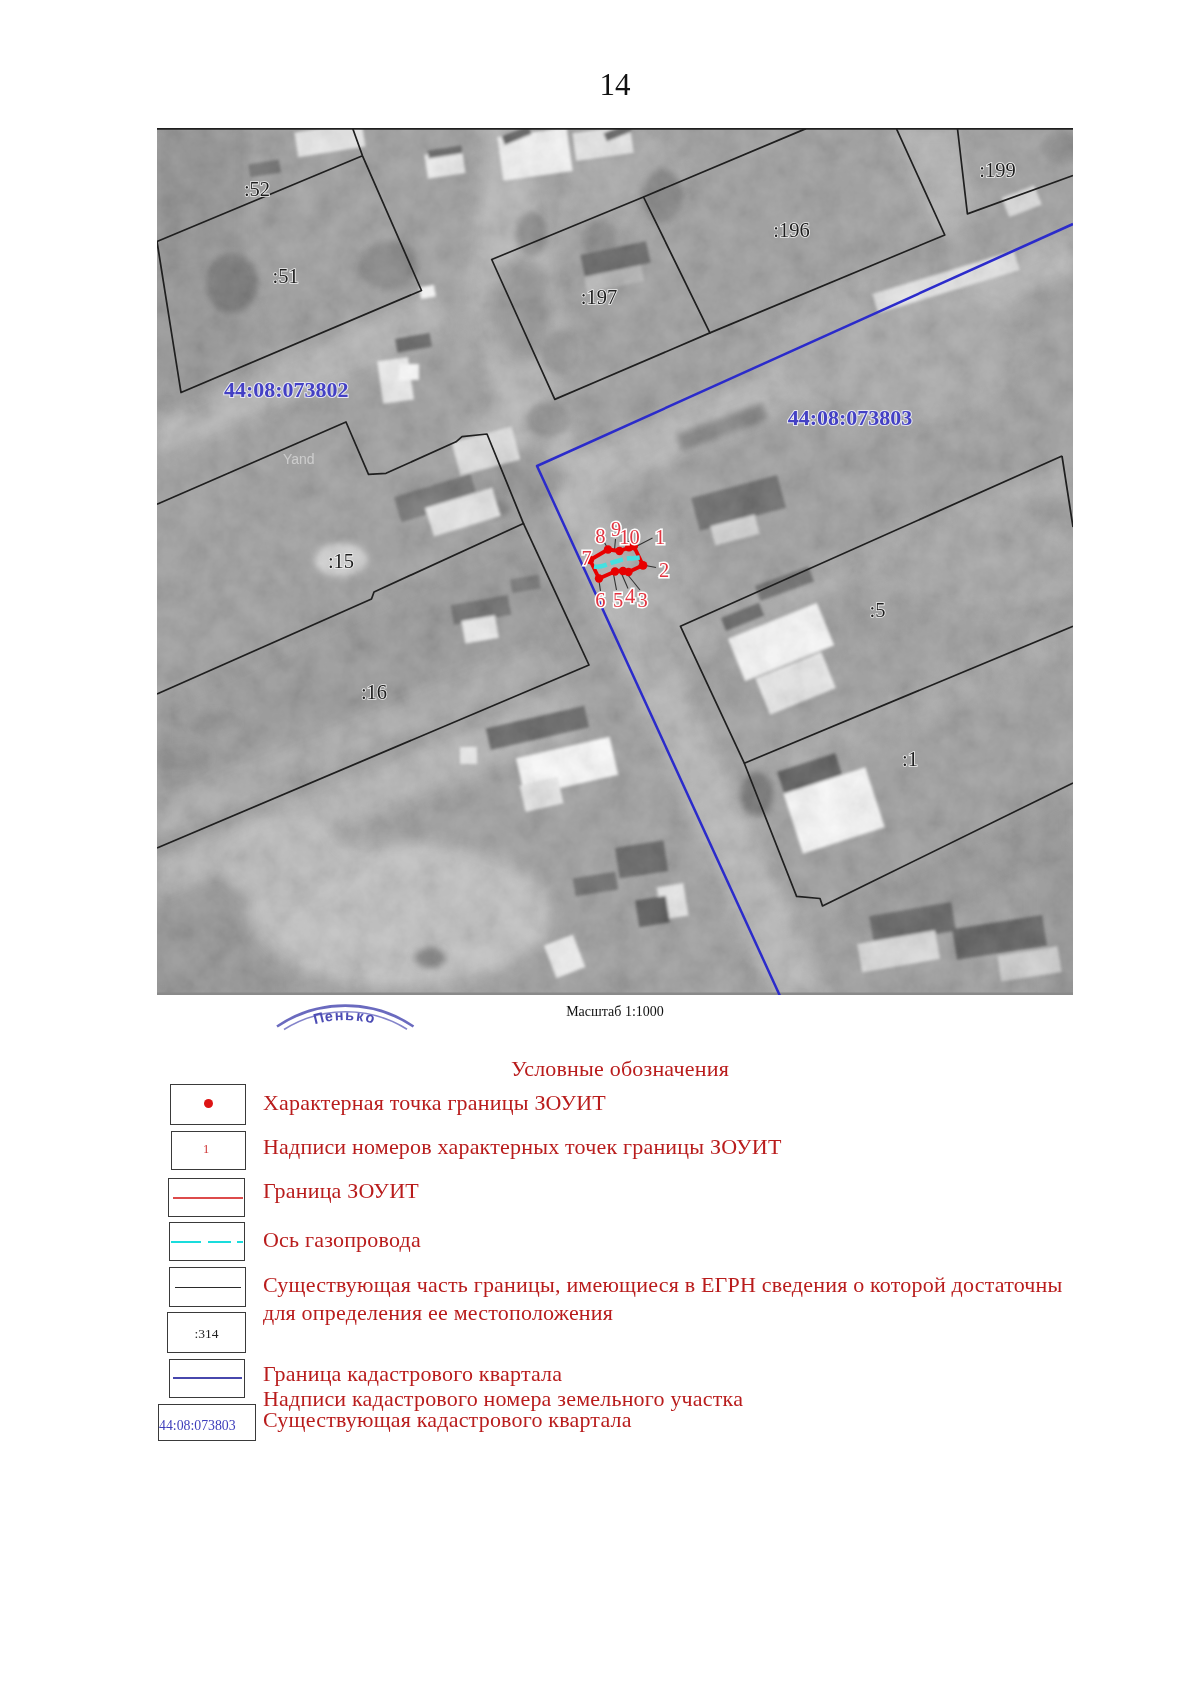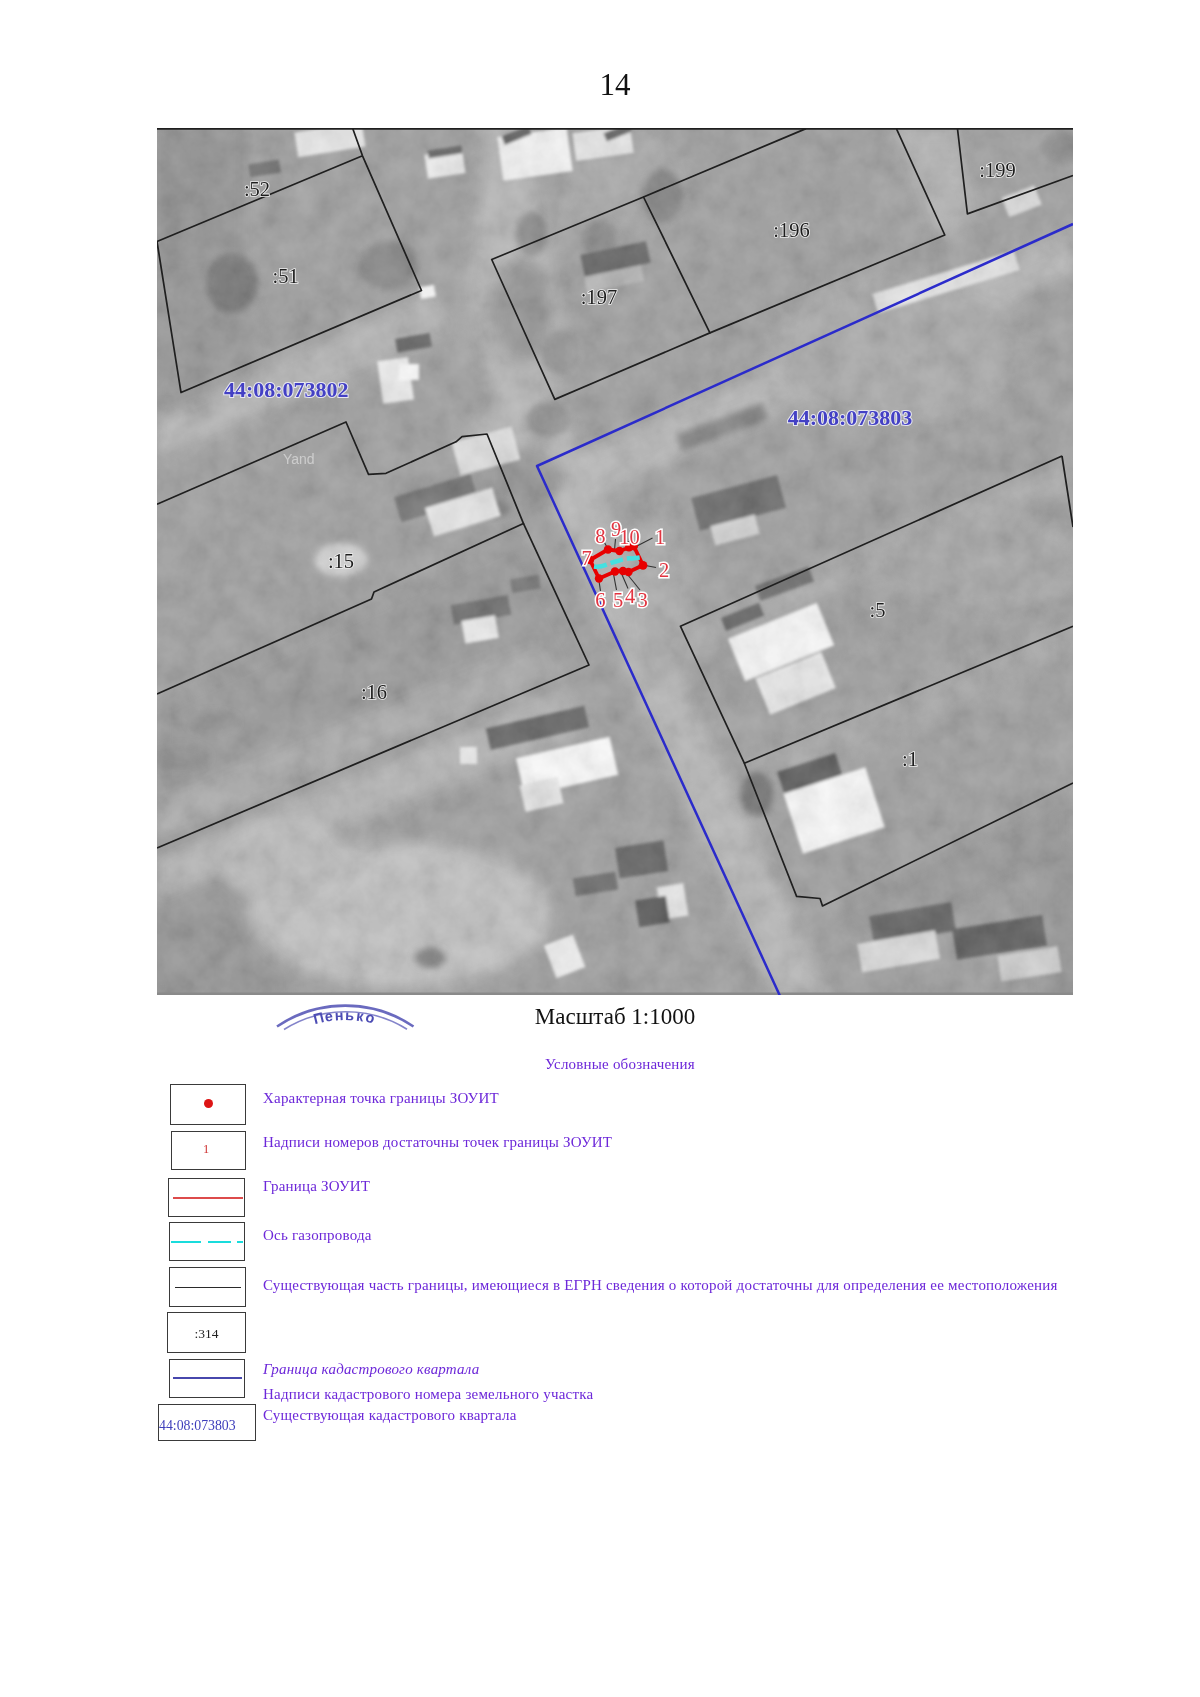--- a/index.html
+++ b/index.html
@@ -1,18 +1,18 @@
 <!DOCTYPE html>
 <html><head>
 <meta charset="utf-8">
 <style>
   html,body{margin:0;padding:0;background:#fff;}
   body{width:1200px;height:1697px;position:relative;font-family:"Liberation Serif",serif;}
   .abs{position:absolute;}
-  .ltxt{font-size:15px;color:#6d28d9;letter-spacing:0.2px;}
+  .ltxt{font-size:22px;color:#b91c1c;letter-spacing:0.2px;}
   .lbox{position:absolute;border:1px solid #3a3a3a;background:#fff;box-sizing:border-box;}
 </style>
 </head>
 <body>
 
 <div class="abs" style="left:15px;top:67px;width:1200px;text-align:center;font-size:31px;color:#111;">14</div>
 
 <div class="abs" style="left:157px;top:128px;width:916px;height:867px;">
 <svg width="916" height="867" viewBox="157 128 916 867">
 <defs>
@@ -228,21 +228,21 @@
   <text x="910" y="766">:1</text>
 </g>
 
 <g font-size="22" font-weight="bold" fill="#4340c4" text-anchor="middle" style="paint-order:stroke;stroke:#e8e8f2;stroke-width:2">
   <text x="286.3" y="397">44:08:073802</text>
   <text x="850" y="424.5">44:08:073803</text>
 </g>
 </svg>
 </div>
 
-<div class="abs" style="left:480px;top:1004px;width:270px;text-align:center;font-size:23px;color:#111;">Масштаб 1:1000</div>
+<div class="abs" style="left:480px;top:1004px;width:270px;text-align:center;font-size:14px;color:#111;">Масштаб 1:1000</div>
 
 <div class="abs" style="left:255px;top:998px;width:180px;height:46px;">
 <svg width="180" height="46" viewBox="255 998 180 46">
   <path d="M277,1026.5 A122 122 0 0 1 413.5,1026.5" fill="none" stroke="#5a5ab8" stroke-width="2.6" opacity="0.9"></path>
   <path d="M284,1029.5 A116 116 0 0 1 407,1029.2" fill="none" stroke="#5a5ab8" stroke-width="1.6" opacity="0.75"></path>
   <g font-family="Liberation Sans, sans-serif" font-size="14.5" font-weight="bold" fill="#4c4cb4">
         <text x="319.9" y="1023.1" transform="rotate(-13.8 319.9 1023.1)" text-anchor="middle">П</text>
         <text x="329.6" y="1021.2" transform="rotate(-8.5 329.6 1021.2)" text-anchor="middle">е</text>
         <text x="339.5" y="1020.2" transform="rotate(-3.2 339.5 1020.2)" text-anchor="middle">н</text>
         <text x="349.4" y="1020.1" transform="rotate(2.1 349.4 1020.1)" text-anchor="middle">ь</text>
@@ -257,21 +257,21 @@
 <div class="lbox" style="left:170px;top:1084px;width:76px;height:41px;"></div>
 
 <div class="abs" style="left:204px;top:1099px;width:9px;height:9px;border-radius:50%;background:#dd1414;"></div>
 
 <div class="abs ltxt" style="left:263px;top:1090px;">Характерная точка границы ЗОУИТ</div>
 
 <div class="lbox" style="left:171px;top:1131px;width:75px;height:39px;"></div>
 
 <div class="abs" style="left:203px;top:1142px;font-size:12.5px;color:#cf3333;">1</div>
 
-<div class="abs ltxt" style="left:263px;top:1134px;">Надписи номеров достаточны точек границы ЗОУИТ</div>
+<div class="abs ltxt" style="left:263px;top:1134px;">Надписи номеров характерных точек границы ЗОУИТ</div>
 
 <div class="lbox" style="left:168px;top:1178px;width:77px;height:39px;"></div>
 
 <div class="abs" style="left:173px;top:1196.5px;width:70px;height:2px;background:#dd4b4b;"></div>
 
 <div class="abs ltxt" style="left:263px;top:1178px;text-align:right;">Граница ЗОУИТ</div>
 
 <div class="lbox" style="left:169px;top:1222px;width:76px;height:39px;"></div>
 
 <div class="abs" style="left:171px;top:1240.5px;width:30px;height:2.6px;background:#19dcdc;"></div>
@@ -289,19 +289,19 @@
 <div class="lbox" style="left:167px;top:1312px;width:79px;height:41px;"></div>
 
 <div class="abs" style="left:167px;top:1326px;width:79px;text-align:center;font-size:13.5px;color:#222;">:314</div>
 
 <div class="abs ltxt" style="left:263px;top:1386px;">Надписи кадастрового номера земельного участка</div>
 
 <div class="lbox" style="left:169px;top:1359px;width:76px;height:39px;"></div>
 
 <div class="abs" style="left:173px;top:1376.8px;width:69px;height:2.2px;background:#4747ad;"></div>
 
-<div class="abs ltxt" style="left:263px;top:1361px;font-style:italic;">Граница кадастрового квартала</div>
+<div class="abs ltxt" style="left:263px;top:1361px;">Граница кадастрового квартала</div>
 
 <div class="lbox" style="left:158px;top:1404px;width:98px;height:37px;"></div>
 
 <div class="abs" style="left:159px;top:1418px;font-size:13.8px;color:#3d3dbb;">44:08:073803</div>
 
 <div class="abs ltxt" style="left:263px;top:1407px;">Существующая кадастрового квартала</div>
 
 </body></html>

